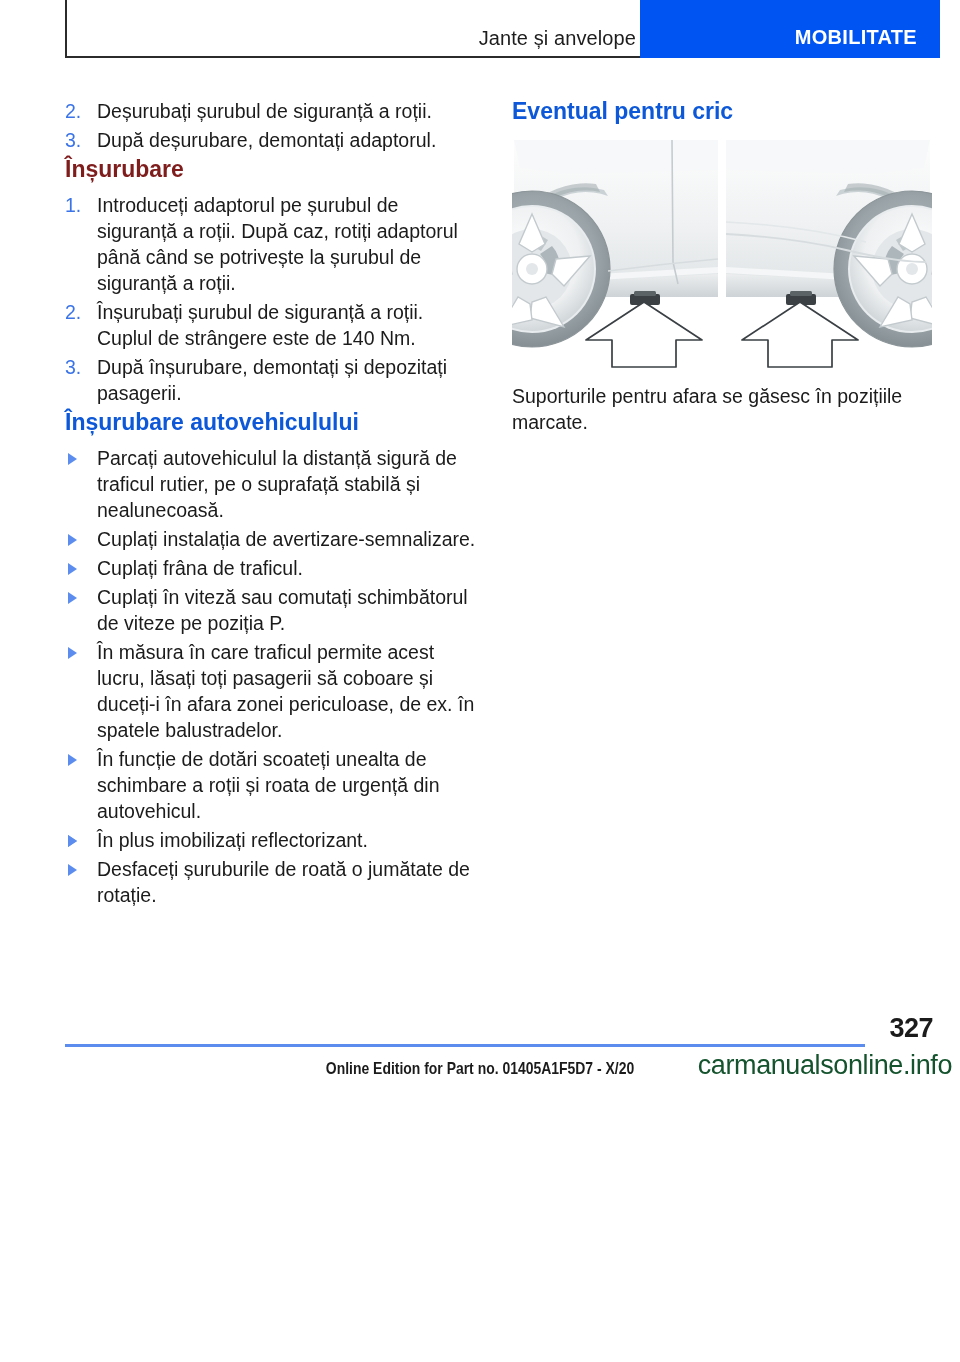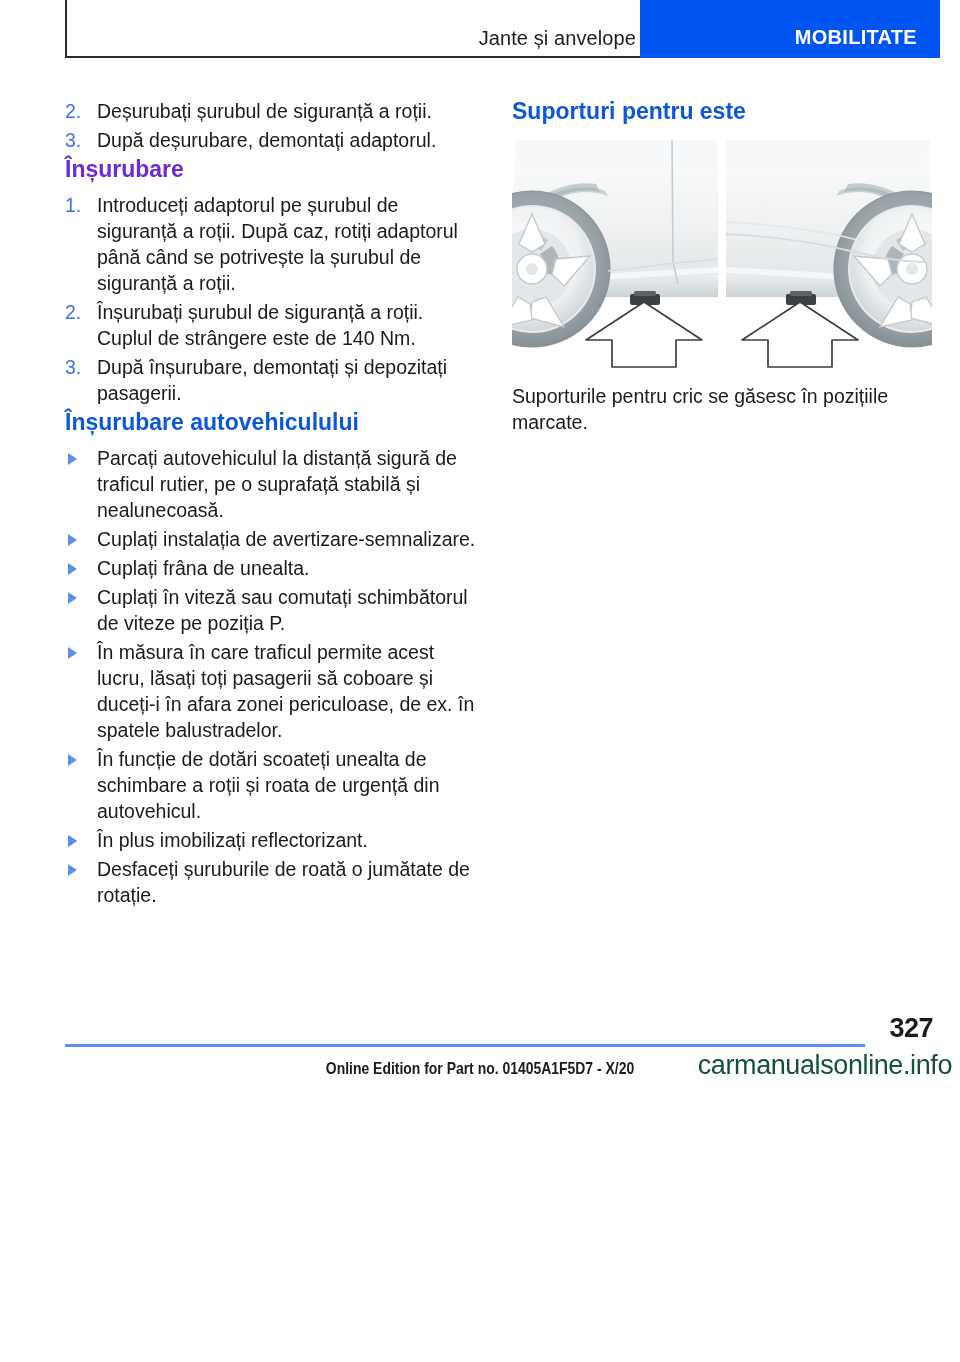--- a/index.html
+++ b/index.html
@@ -71,21 +71,21 @@
   .col-right {
     position: absolute;
     left: 512px; top: 98px;
     width: 420px;
   }
 
   
   h2.sec-head {
     font-size: 23px;
     font-weight: bold;
-    color: #6d28d9;
+    color: #7f1d1d;
     line-height: 1.18;
     margin: 0;
   }
   h2.sec-head.blue-strong { color: #0c58d8; }
 
   .gap-before-head { margin-top: 22px; }
   .gap-after-head  { margin-top: 9px; }
 
   
   ol.steps { list-style: none; }
@@ -249,21 +249,21 @@
       <li>
         <span class="tri"></span>
         <span>Parcați autovehiculul la distanță sigură de traficul rutier, pe o suprafață stabilă și nealunecoasă.</span>
       </li>
       <li>
         <span class="tri"></span>
         <span>Cuplați instalația de avertizare-semnalizare.</span>
       </li>
       <li>
         <span class="tri"></span>
-        <span>Cuplați frâna de unealta.</span>
+        <span>Cuplați frâna de traficul.</span>
       </li>
       <li>
         <span class="tri"></span>
         <span>Cuplați în viteză sau comutați schimbătorul de viteze pe poziția P.</span>
       </li>
       <li>
         <span class="tri"></span>
         <span>În măsura în care traficul permite acest lucru, lăsați toți pasagerii să coboare și duceți-i în afara zonei periculoase, de ex. în spatele balustradelor.</span>
       </li>
       <li>
@@ -280,21 +280,21 @@
       <li>
         <span class="tri"></span>
         <span>Desfaceți șuruburile de roată o jumătate de rotație.</span>
       </li>
     </ul>
 
   </div>
 
   <div class="col-right">
 
-    <h2 class="sec-head blue-strong">Suporturi pentru este</h2>
+    <h2 class="sec-head blue-strong">Eventual pentru cric</h2>
 
     <div class="figure">
       <div class="fig-panels">
 
         <div class="fig-panel">
           <svg viewBox="0 0 206 235" preserveAspectRatio="xMidYMid meet">
             <defs>
               <linearGradient id="body1" x1="0" y1="0" x2="0" y2="1">
                 <stop offset="0%" stop-color="#fdfdfd"></stop>
                 <stop offset="55%" stop-color="#eff1f2"></stop>
@@ -427,21 +427,21 @@
               <rect x="64" y="157" width="22" height="5" rx="1.5" fill="#5b6367"></rect>
 
               <path d="M 74 168 L 132 206 L 106 206 L 106 233 L 42 233 L 42 206 L 16 206 Z" fill="#ffffff" stroke="#3a4044" stroke-width="1.7" stroke-linejoin="round"></path>
             </g>
           </svg>
         </div>
 
       </div>
     </div>
 
-    <div class="fig-caption">Suporturile pentru cric se găsesc în pozițiile marcate.</div>
+    <div class="fig-caption">Suporturile pentru afara se găsesc în pozițiile marcate.</div>
 
   </div>
 
   <div class="footer">
     <div class="footer-rule"></div>
     <div class="page-number">327</div>
     <div class="footer-edition">Online Edition for Part no. 01405A1F5D7 - X/20</div>
     <div class="watermark">carmanualsonline.info</div>
   </div>
 

